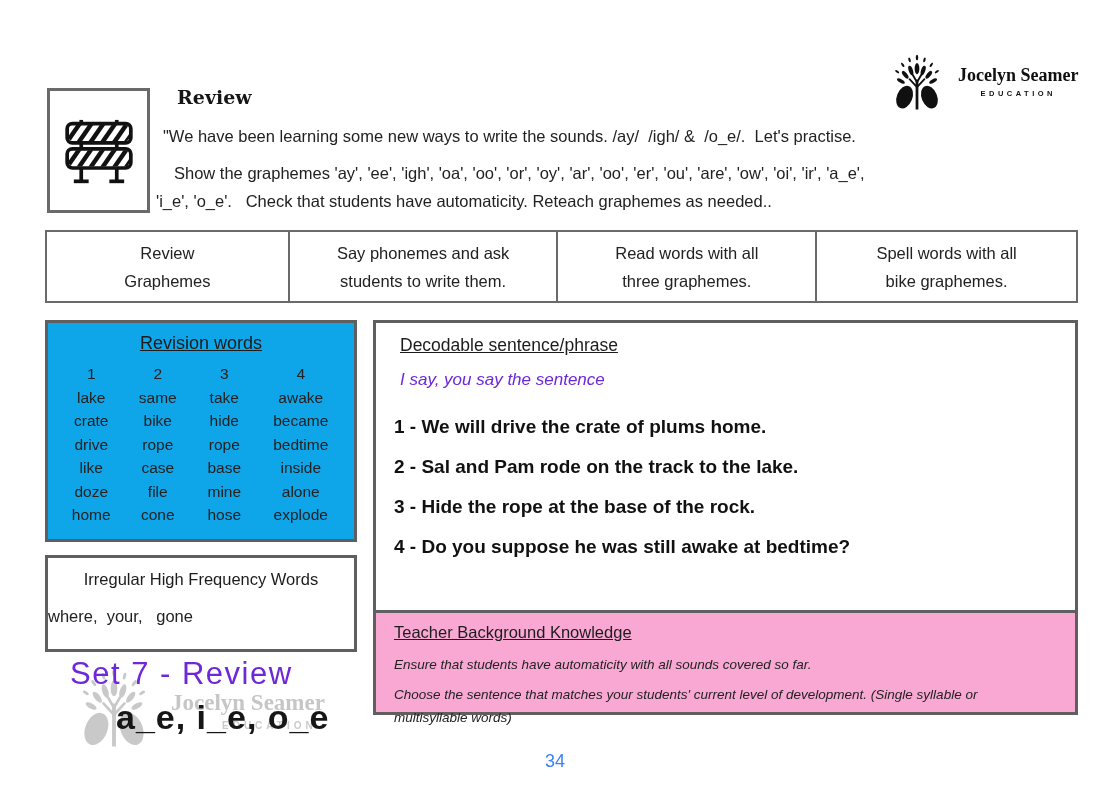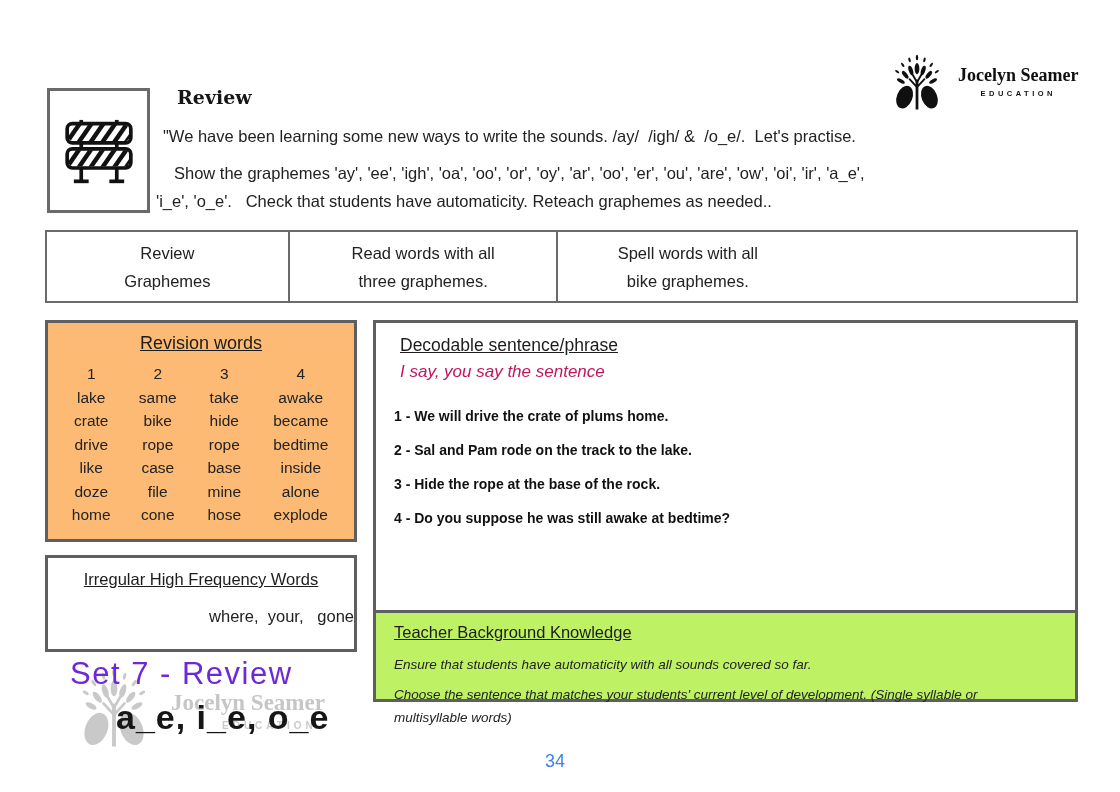--- a/index.html
+++ b/index.html
@@ -33,57 +33,57 @@
   }
   .activity-cell {
     border-right:2px solid #6a6a6a; display:flex; align-items:center; justify-content:center;
     text-align:center; font-size:16.5px; line-height:28px; white-space:pre-line; color:#222;
   }
   .activity-cell:last-child { border-right:none; }
 
   
   .revision-box {
     position:absolute; left:45px; top:320px; width:312px; height:222px;
-    border:3px solid #5f5f5f; box-sizing:border-box; background:#fdba74;
+    border:3px solid #5f5f5f; box-sizing:border-box; background:#0ea5e9;
   }
   .box-title { text-align:center; text-decoration:underline; font-size:18px; margin-top:10px; color:#1c1c1c; }
   .rev-grid {
     display:grid; grid-template-columns:1fr 1fr 1fr 1.3fr; margin:8px 10px 0 10px;
     text-align:center; font-size:15.5px; line-height:23.5px; color:#222;
   }
 
   
   .irregular-box {
     position:absolute; left:45px; top:555px; width:312px; height:97px;
     border:3px solid #5f5f5f; box-sizing:border-box; background:#fff;
   }
-  .irregular-title { text-align:center; text-decoration:underline; font-size:16.5px; margin-top:12px; color:#1c1c1c; }
-  .irregular-words { text-align:right; font-size:16.5px; margin-top:18px; white-space:pre; color:#222;padding-left:24px; }
+  .irregular-title { text-align:center; font-size:16.5px; margin-top:12px; color:#1c1c1c; }
+  .irregular-words { text-align:left; font-size:16.5px; margin-top:18px; white-space:pre; color:#222; }
 
   
   .wm-tree { position:absolute; left:58px; top:662px; width:112px; height:88px; color:#c9c9c9; }
   .wm-name { position:absolute; left:171px; top:690px; font-family:"Liberation Serif", serif; font-weight:700; font-size:23px; color:#c6c6c6; white-space:nowrap; }
   .wm-sub  { position:absolute; left:222px; top:720px; font-size:10px; letter-spacing:4px; font-weight:700; color:#cacaca; }
   .set-title { position:absolute; left:70px; top:656px; font-size:31px; letter-spacing:1.5px; color:#6d28d9; white-space:nowrap; }
   .set-graphemes { position:absolute; left:116px; top:698px; font-size:34px; letter-spacing:1px; color:#161616; white-space:nowrap;font-weight:bold; }
 
   
   .decodable-box {
     position:absolute; left:373px; top:320px; width:705px; height:329px;
     border:3px solid #5f5f5f; box-sizing:border-box; background:#fff; padding:12px 20px 0 24px;
   }
   .decodable-title { display:inline-block; text-decoration:underline; font-size:17.5px; color:#1c1c1c; }
-  .decodable-sub { font-style:italic; font-size:17px; margin-top:6px; color:#be185d; }
+  .decodable-sub { font-style:italic; font-size:17px; margin-top:14px; color:#6d28d9; }
   .sentence-list { margin-top:26px; margin-left:-6px; }
-  .sentence { font-weight:700; font-size:14px; margin-bottom:18px; color:#111; }
+  .sentence { font-weight:700; font-size:19px; margin-bottom:18px; color:#111; }
 
   
   .teacher-box {
-    position:absolute; left:373px; top:610px; width:705px; height:92px;
-    border:3px solid #5f5f5f; box-sizing:border-box; background:#bef264; padding:10px 20px 0 18px;
+    position:absolute; left:373px; top:610px; width:705px; height:105px;
+    border:3px solid #5f5f5f; box-sizing:border-box; background:#f9a8d4; padding:10px 20px 0 18px;
   }
   .teacher-title { display:inline-block; text-decoration:underline; font-size:16.5px; color:#1c1c1c; }
   .teacher-line { font-style:italic; font-size:13.5px; margin-top:12px; max-width:660px; line-height:1.65; color:#222; }
   .teacher-line + .teacher-line { margin-top:8px; }
 
   
   .page-number { position:absolute; left:0; top:751px; width:1110px; text-align:center; font-size:18px; color:#3b82f6; }
 </style>
 </head>
 <body>
@@ -170,20 +170,22 @@
   </div>
 
   <div class="review-title">Review</div>
   <div class="hline hline1">"We have been learning some new ways to write the sounds. /ay/  /igh/ &amp;  /o_e/.  Let's practise.</div>
   <div class="hline hline2">Show the graphemes 'ay', 'ee', 'igh', 'oa', 'oo', 'or', 'oy', 'ar', 'oo', 'er', 'ou', 'are', 'ow', 'oi', 'ir', 'a_e',</div>
   <div class="hline hline3">'i_e', 'o_e'.   Check that students have automaticity. Reteach graphemes as needed..</div>
 
   <div class="activity-table">
     <div class="activity-cell">Review
 Graphemes</div>
+    <div class="activity-cell">Say phonemes and ask
+students to write them.</div>
     <div class="activity-cell">Read words with all
 three graphemes.</div>
     <div class="activity-cell">Spell words with all
 bike graphemes.</div>
   </div>
 
   <div class="revision-box">
     <div class="box-title">Revision words</div>
     <div class="rev-grid">
       <span>1</span>

